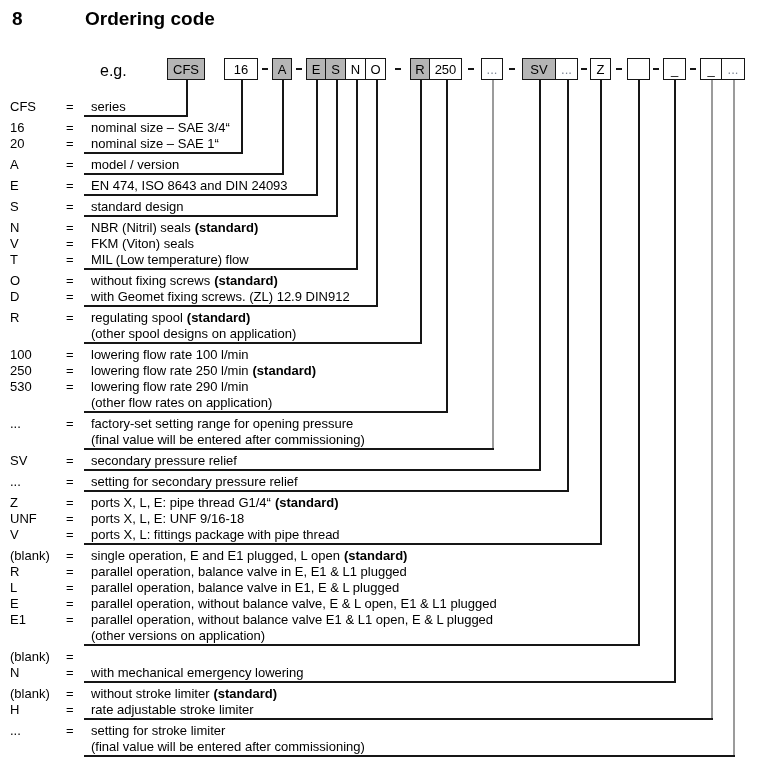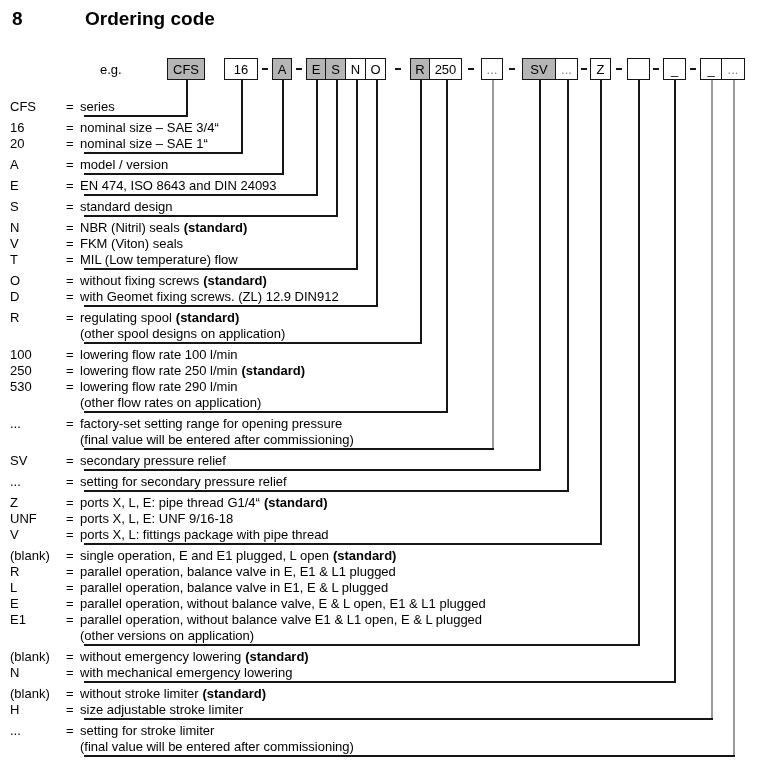--- a/index.html
+++ b/index.html
@@ -3,39 +3,39 @@
 <meta charset="utf-8">
 <style>
   html,body{margin:0;padding:0;background:#ffffff;}
   #page{
     position:relative;width:763px;height:777px;background:#ffffff;
     font-family:"Liberation Sans","DejaVu Sans",sans-serif;color:#000;overflow:hidden;
   }
   .title{position:absolute;top:8px;left:0;font-size:19px;font-weight:bold;}
   .title .num{position:absolute;left:12px;top:0;}
   .title .txt{position:absolute;left:57px;top:0;white-space:nowrap;margin-left:28px;}
-  .eg{position:absolute;left:100px;top:62px;font-size:13px;}
+  .eg{position:absolute;left:100px;top:62px;font-size:16px;}
   .box{
     position:absolute;top:58px;height:22px;box-sizing:border-box;
     border:1.5px solid #161616;background:#ffffff;
     display:flex;align-items:center;justify-content:center;
     font-size:13px;line-height:1;
   }
   .box.shaded{background:#b5b5b5;}
   .box.nol{border-left:none;}
   .box .lbl{white-space:pre;}
   .box .lbl.muted{color:#7e8796;}
   .dash{position:absolute;top:68px;width:6px;height:2px;background:#161616;}
   .vline{position:absolute;top:80px;width:1.5px;background:#161616;}
   .vline.gray{background:#9b9b9b;}
   .underline{position:absolute;left:84px;height:1.5px;background:#161616;}
   .row{position:absolute;left:0;width:100%;height:16px;line-height:16px;font-size:13px;white-space:nowrap;}
   .row .code{position:absolute;left:10px;}
   .row .eq{position:absolute;left:66px;}
-  .row .desc{position:absolute;left:80px;}
+  .row .desc{position:absolute;left:91px;}
   .row .desc .bold{font-weight:bold;margin-left:4px;}
 </style>
 </head>
 <body>
 
 <div id="page">
   <div class="title">
     <span class="num">8</span>
     <span class="txt">Ordering code</span>
   </div>
@@ -277,36 +277,35 @@
         <span class="code">E1</span>
         <span class="eq">=</span>
         <span class="desc"><span>parallel operation, without balance valve E1 &amp; L1 open, E &amp; L plugged</span></span>
       </div>
       <div class="row" style="top: 628px;">
         <span class="desc">(other versions on application)</span>
       </div>
       <div class="row" style="top: 649px;">
         <span class="code">(blank)</span>
         <span class="eq">=</span>
-        <span class="desc"><span>without emergency lowering</span><span class="bold">(standard)</span></span>
       </div>
       <div class="row" style="top: 665px;">
         <span class="code">N</span>
         <span class="eq">=</span>
         <span class="desc"><span>with mechanical emergency lowering</span></span>
       </div>
       <div class="row" style="top: 686px;">
         <span class="code">(blank)</span>
         <span class="eq">=</span>
         <span class="desc"><span>without stroke limiter</span><span class="bold">(standard)</span></span>
       </div>
       <div class="row" style="top: 702px;">
         <span class="code">H</span>
         <span class="eq">=</span>
-        <span class="desc"><span>size adjustable stroke limiter</span></span>
+        <span class="desc"><span>rate adjustable stroke limiter</span></span>
       </div>
       <div class="row" style="top: 723px;">
         <span class="code">...</span>
         <span class="eq">=</span>
         <span class="desc"><span>setting for stroke limiter</span></span>
       </div>
       <div class="row" style="top: 739px;">
         <span class="desc">(final value will be entered after commissioning)</span>
       </div>
     </div>

